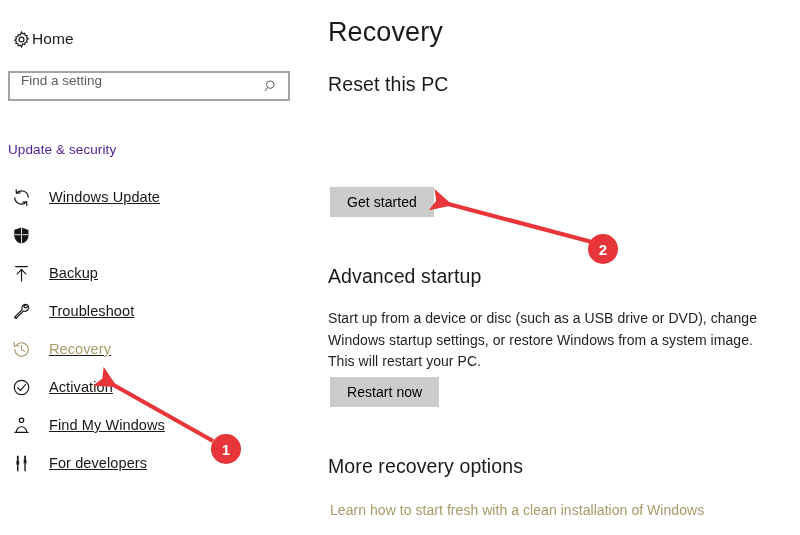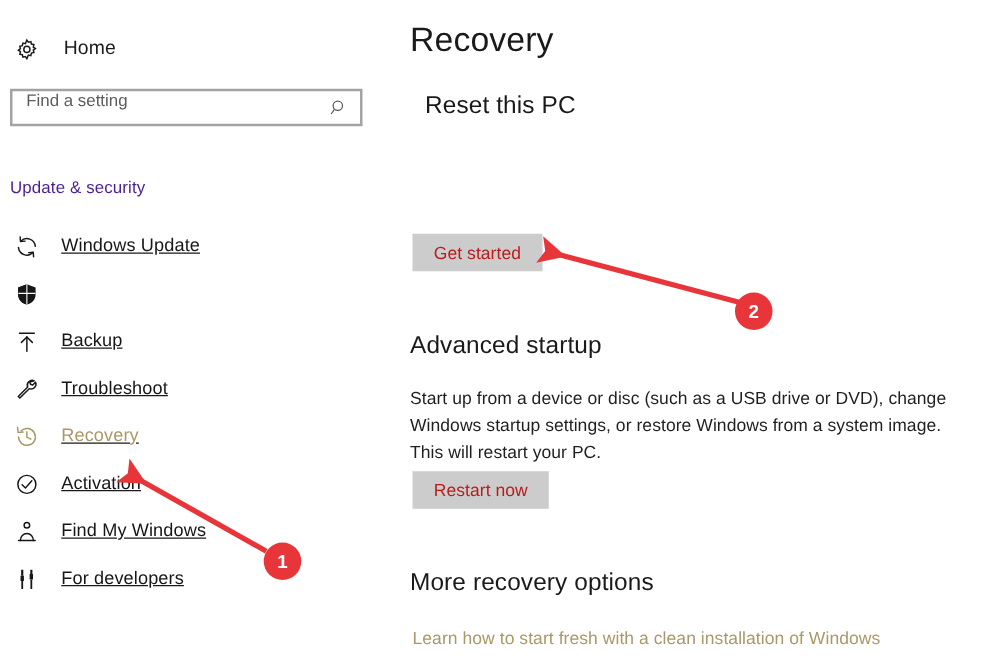--- a/index.html
+++ b/index.html
@@ -44,21 +44,20 @@
     width: 22px;
     height: 22px;
     display: flex;
     align-items: center;
     justify-content: center;
     margin-left: 2px;
   }
   .home-label {
     font-size: 15.5px;
     color: #1a1a1a;
-    margin-left: 19px;
     letter-spacing: .1px;
   }
 
   .search-box {
     position: absolute;
     left: 8px;
     top: 71px;
     width: 282px;
     height: 30px;
     border: 2px solid #a3a3a3;
@@ -140,21 +139,21 @@
     letter-spacing: .1px;
   }
   .h2 {
     position: absolute;
     left: 0;
     font-size: 19.5px;
     font-weight: normal;
     color: #1a1a1a;
     letter-spacing: .1px;
   }
-  .h2.reset { top: 73px; margin-left: 12px; }
+  .h2.reset { top: 73px; }
   .h2.advanced { top: 265px; }
   .h2.more { top: 455px; }
 
   .para {
     position: absolute;
     left: 0;
     width: 448px;
     font-size: 14px;
     line-height: 21.5px;
     color: #1f1f1f;
@@ -163,21 +162,21 @@
   .para.reset { top: 118px; }
   .para.advanced { top: 308px; }
 
   .btn {
     position: absolute;
     left: 2px;
     background: #cccccc;
     border: none;
     font-family: "Liberation Sans", sans-serif;
     font-size: 14px;
-    color: #b91c1c;
+    color: #000000;
     padding: 0 17px;
     height: 30px;
     line-height: 30px;
     letter-spacing: .05px;
     text-align: center;
     box-sizing: border-box;
     white-space: nowrap;
   }
   .btn.get-started { top: 187px; }
   .btn.restart-now { top: 377px; }

